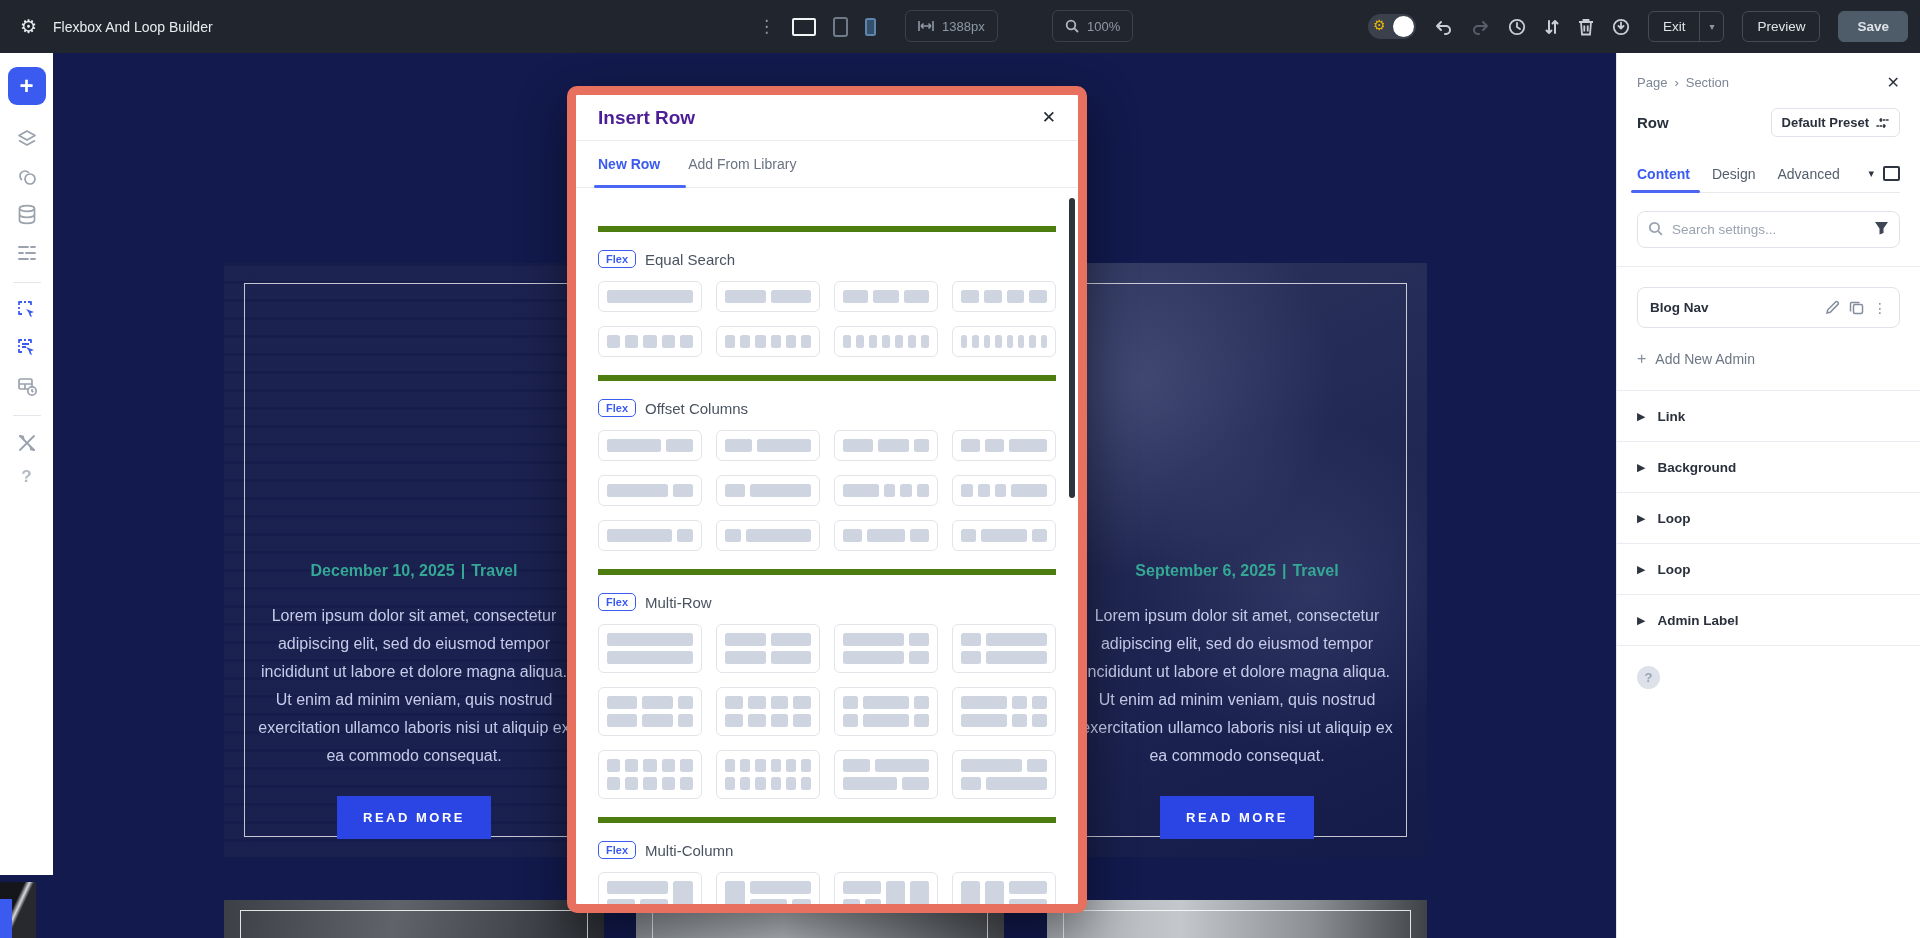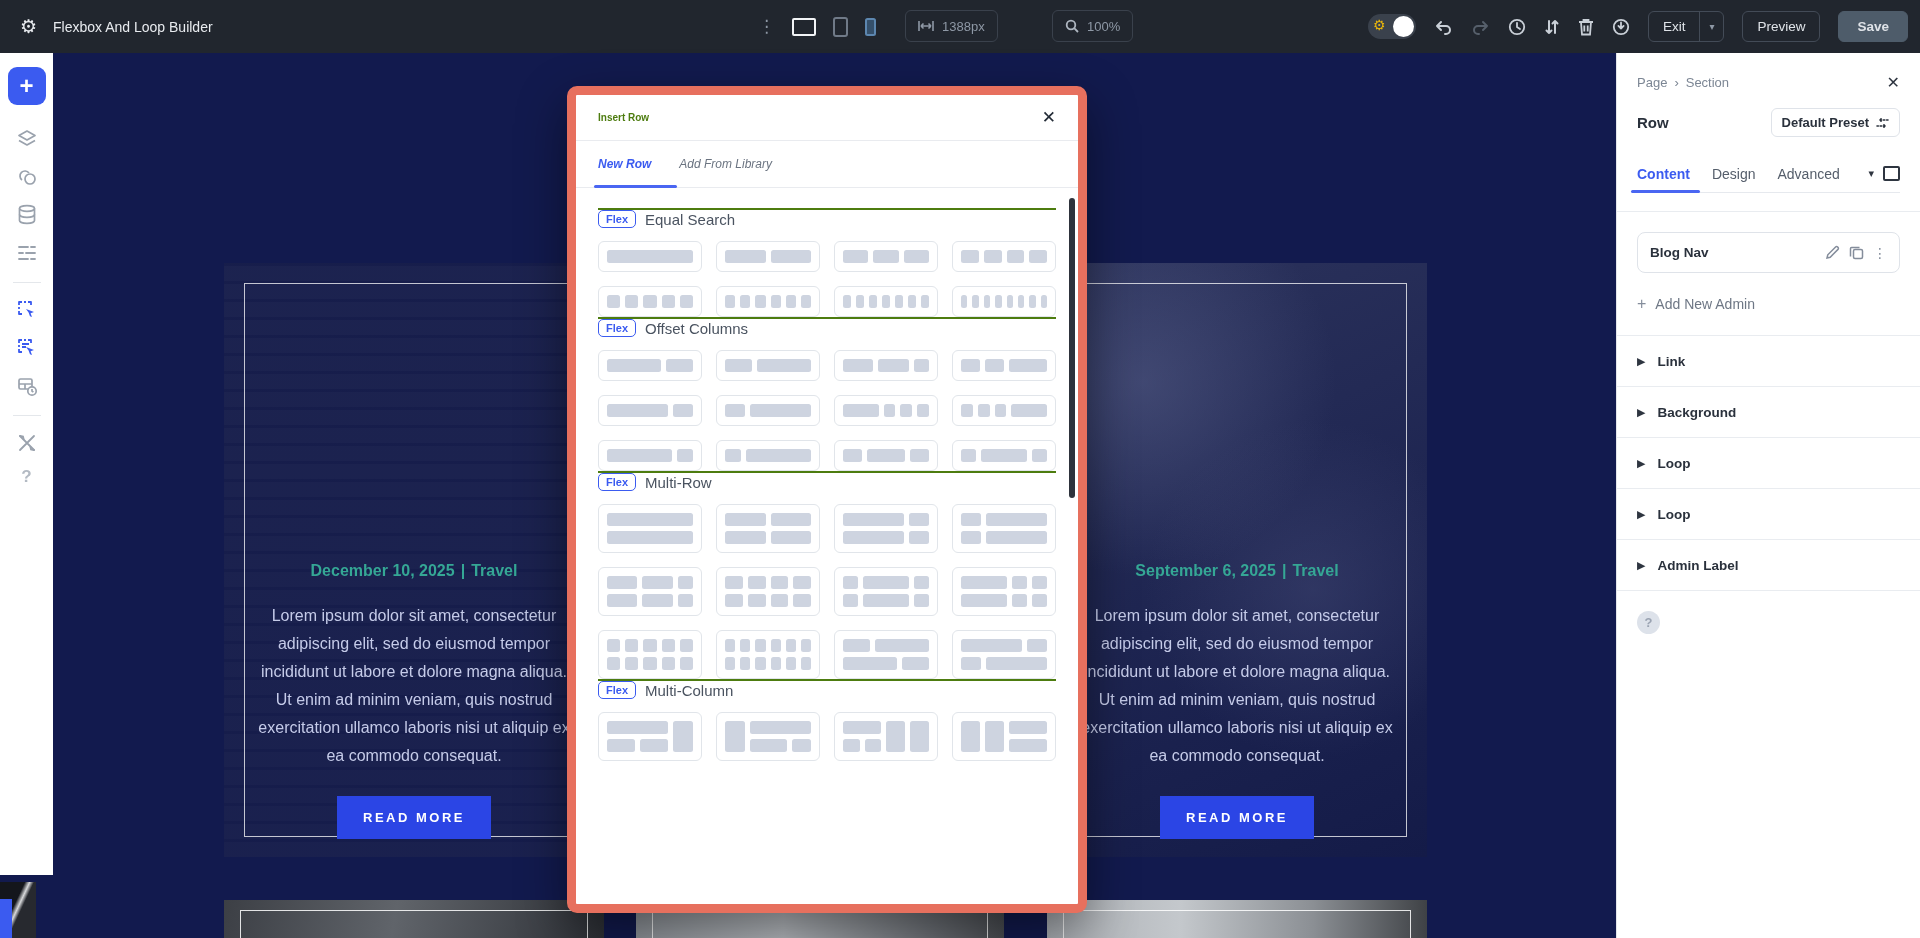--- a/index.html
+++ b/index.html
@@ -64,28 +64,28 @@
   .bimg-1 { left:171px; width:380px; background:linear-gradient(100deg,#3c3f45 0%,#606artifacts 0%,#60646a 45%,#2e3137 100%); background:linear-gradient(100deg,#3c3f45 0%,#60646a 45%,#2e3137 100%); }
   .bimg-2 { left:583px; width:368px; background:linear-gradient(90deg,#8f949a 0%,#b8bcc1 40%,#6e7278 80%,#4a4d52 100%); }
   .bimg-3 { left:994px; width:380px; background:linear-gradient(90deg,#a9adb2 0%,#c4c8cc 35%,#8b8f94 70%,#3f4246 100%); }
 
   .corner-frag { position:absolute; left:0; bottom:0; width:36px; height:56px; background:linear-gradient(115deg,#14161c 40%,#d8d9db 48%,#27292f 55%); z-index:51; }
   .corner-accent { position:absolute; left:0; bottom:0; width:12px; height:39px; background:#3b5bf0; z-index:52; }
 
   
   .modal { position:absolute; left:567px; top:86px; width:520px; height:827px; background:#ffffff; border:9px solid #e7705e; border-radius:10px; z-index:70; display:flex; flex-direction:column; box-shadow:0 18px 50px rgba(0,0,0,0.45); }
   .modal-header { height:46px; flex:0 0 46px; display:flex; align-items:center; justify-content:space-between; padding:0 22px; border-bottom:1px solid #e9ebef; }
-  .modal-title { font-size:10px; font-weight:bold; color:#4d7c0f; }
+  .modal-title { font-size:19px; font-weight:bold; color:#4c1d95; }
   .modal-close { font-size:17px; color:#232b36; cursor:pointer; font-weight:bold; }
   .modal-tabs { height:47px; flex:0 0 47px; display:flex; align-items:stretch; gap:28px; padding:0 22px; border-bottom:1px solid #e9ebef; }
-  .m-tab { display:flex; align-items:center; font-size:12px; color:#6a7380; cursor:pointer; position:relative;font-style:italic; }
+  .m-tab { display:flex; align-items:center; font-size:14px; color:#6a7380; cursor:pointer; position:relative; }
   .m-tab.active { color:#3b5bf0; font-weight:bold; }
   .m-tab.active::after { content:""; position:absolute; left:-4px; right:-26px; bottom:-1px; height:3px; background:#4a66f2; border-radius:2px; }
   .modal-body { flex:1; padding:20px 22px 0; position:relative; overflow:hidden; }
-  .m-section { border-top:2px solid #4d7c0f; }
+  .m-section { padding-top:18px; margin-top:18px; border-top:6px solid #4d7c0f; }
   .m-section:first-child { padding-top:0; margin-top:0; border-top:none; }
   .sec-head { display:flex; align-items:center; gap:9px; margin-bottom:13px; }
   .flex-badge { border:1.5px solid #3b5bf0; color:#3b5bf0; font-size:11px; font-weight:bold; border-radius:5px; padding:2px 7px; }
   .sec-label { font-size:15px; color:#4a5360; }
   .layout-grid { display:grid; grid-template-columns:repeat(4,1fr); gap:14px; align-items:start; }
   .layout-card { border:1px solid #e1e5ea; border-radius:6px; padding:8px; display:flex; gap:5px; cursor:pointer; background:#fff; }
   .lc-col { display:flex; flex-direction:column; gap:5px; }
   .lc-row { display:flex; gap:5px; flex:1; min-height:13px; }
   .lc-block { background:#ced4e0; border-radius:2.5px; min-height:13px; }
   .modal-scrollbar { position:absolute; right:3px; top:10px; width:6px; height:300px; background:#2e333c; border-radius:3px; cursor:pointer; }
@@ -785,20 +785,34 @@
     </div>
     <div class="p-tabs">
       <div class="p-tab active">Content</div>
       <div class="p-tab">Design</div>
       <div class="p-tab">Advanced</div>
       <div class="p-tabs-right">
         <span class="p-caret">▾</span>
         <div class="view-square"></div>
       </div>
     </div>
+    <div class="search-row">
+      <span class="search-mag">
+        <svg width="15" height="15" viewBox="0 0 14 14" fill="none" stroke="currentColor" stroke-width="1.7">
+            <circle cx="6" cy="6" r="4.3"></circle>
+            <path d="M9.2 9.2L13 13"></path>
+          </svg>
+      </span>
+      <input class="search-input" placeholder="Search settings..." style="">
+      <span class="search-funnel">
+        <svg width="15" height="14" viewBox="0 0 15 14" fill="currentColor">
+            <path d="M1 1h13L9.5 7.5V12l-4 1.5V7.5L1 1z"></path>
+          </svg>
+      </span>
+    </div>
   </div>
   <div class="p-divider"></div>
 
   <div class="col-item">
     <span class="col-item-label">Blog Nav</span>
     <span class="col-item-icons">
       <span class="ci">
         <svg width="15" height="15" viewBox="0 0 15 15" fill="none" stroke="currentColor" stroke-width="1.5">
             <path d="M2 13l.8-3.2L10.6 2a1.4 1.4 0 0 1 2 0l.4.4a1.4 1.4 0 0 1 0 2L5.2 12.2 2 13z"></path>
           </svg>

